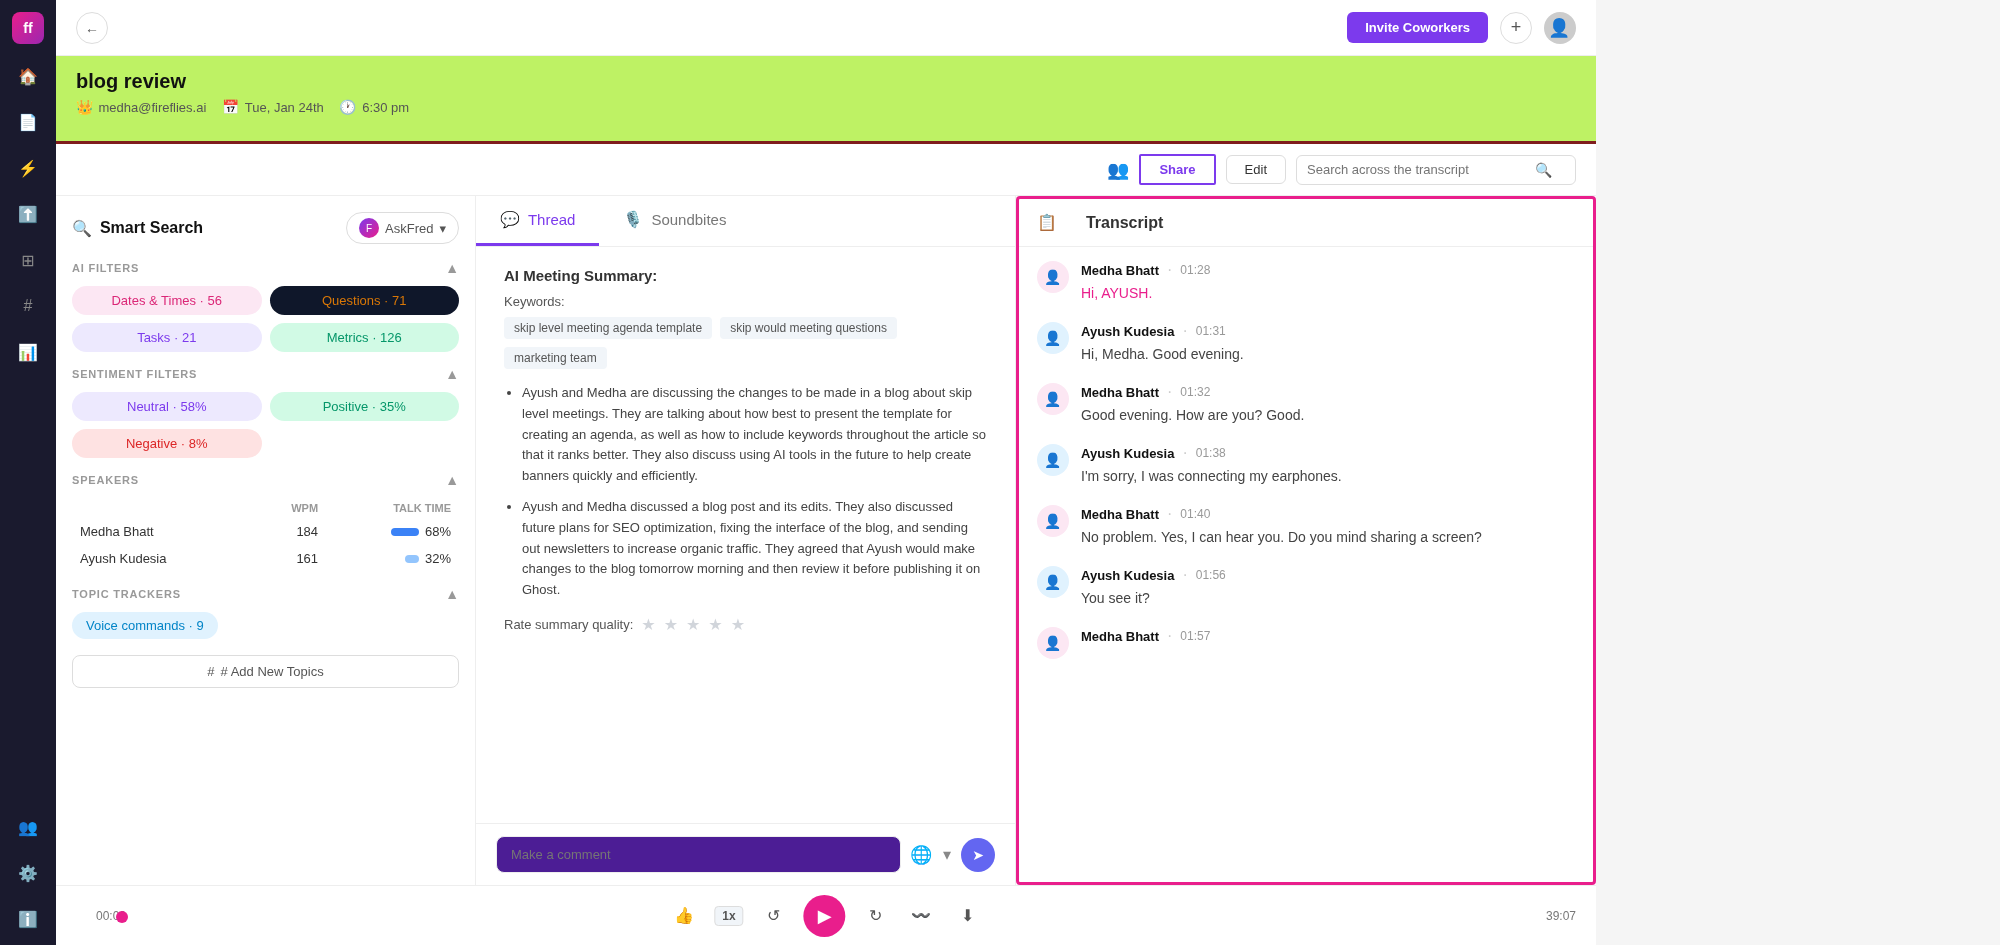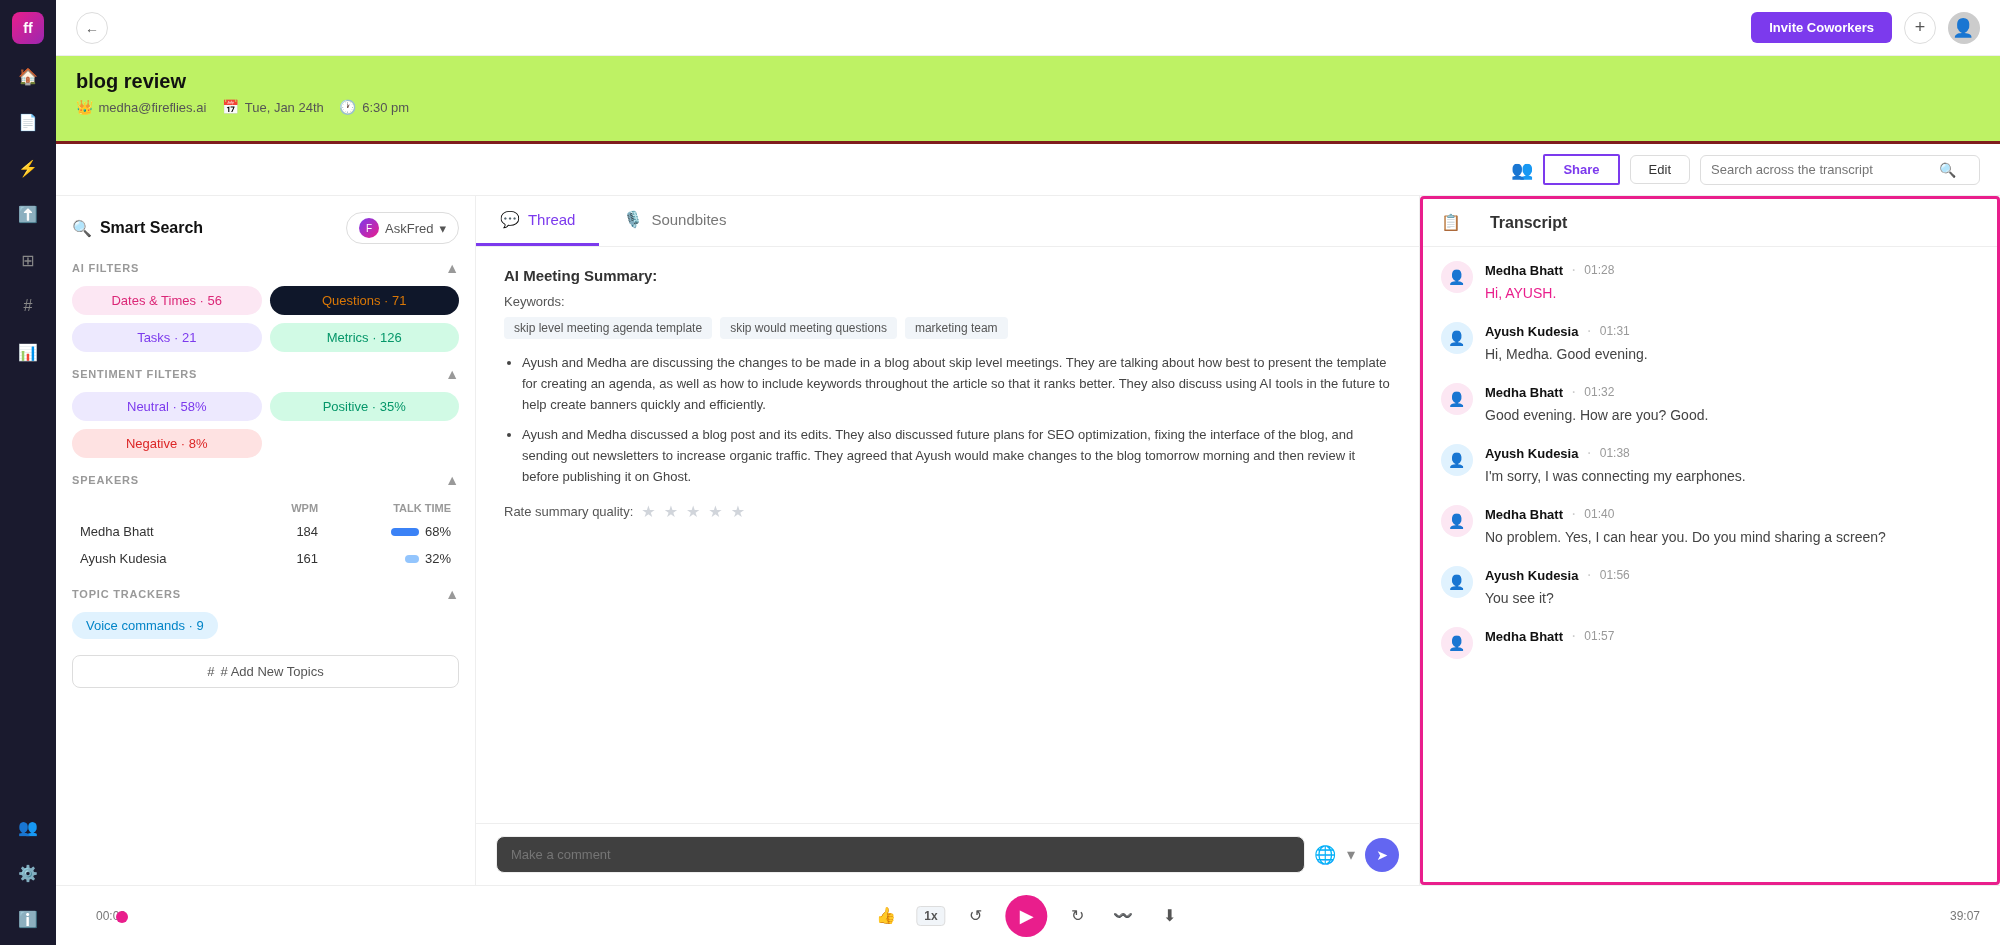--- a/index.html
+++ b/index.html
@@ -1,19 +1,19 @@
 <!DOCTYPE html>
 <html><head>
   <meta charset="utf-8">
   <style>
     * { box-sizing: border-box; margin: 0; padding: 0; }
     body { font-family: -apple-system, BlinkMacSystemFont, 'Segoe UI', sans-serif; background: #f5f5f5; color: #333; overflow: hidden; width: 2000px; height: 945px; }
 
     
-    .app-container { display: flex; width: 2000px; height: 945px; background: #fff; }
+    .app-container { display: flex; width: 1596px; height: 945px; background: #fff; }
 
     
     .left-nav { width: 56px; background: #1a1a2e; display: flex; flex-direction: column; align-items: center; padding: 12px 0; gap: 18px; flex-shrink: 0; }
     .nav-logo { width: 32px; height: 32px; background: linear-gradient(135deg, #e91e8c, #9c27b0); border-radius: 8px; display: flex; align-items: center; justify-content: center; }
     .nav-icon { width: 28px; height: 28px; display: flex; align-items: center; justify-content: center; color: #888; cursor: pointer; border-radius: 6px; font-size: 16px; }
     .nav-icon.active { color: #e91e8c; }
     .nav-spacer { flex: 1; }
 
     
     .main-content { flex: 1; display: flex; flex-direction: column; overflow: hidden; }
@@ -91,21 +91,21 @@
     .ai-summary-title { font-size: 15px; font-weight: 700; margin-bottom: 10px; }
     .keywords-label { font-size: 13px; color: #555; margin-bottom: 8px; }
     .keyword-tags { display: flex; gap: 8px; flex-wrap: wrap; margin-bottom: 14px; }
     .keyword-tag { background: #f1f5f9; border-radius: 4px; padding: 4px 10px; font-size: 12px; color: #555; }
     .summary-bullets { list-style: disc; padding-left: 18px; }
     .summary-bullets li { font-size: 13px; line-height: 1.6; color: #444; margin-bottom: 10px; }
     .rate-row { display: flex; align-items: center; gap: 8px; margin-top: 14px; font-size: 13px; color: #555; }
     .star-icon { font-size: 16px; color: #d1d5db; }
 
     .comment-bar { padding: 12px 20px; border-top: 1px solid #eee; background: #fff; display: flex; align-items: center; gap: 10px; }
-    .comment-input { flex: 1; border: 1px solid #eee; border-radius: 8px; padding: 10px 14px; font-size: 13px; color: #999; background: #404040; outline: none; }
+    .comment-input { flex: 1; border: 1px solid #eee; border-radius: 8px; padding: 10px 14px; font-size: 13px; color: #999; background: #4c1d95; outline: none; }
     .globe-btn { color: #22c55e; font-size: 18px; cursor: pointer; }
     .dropdown-btn { color: #888; cursor: pointer; }
     .send-btn { width: 34px; height: 34px; border-radius: 50%; background: #6366f1; display: flex; align-items: center; justify-content: center; color: #fff; cursor: pointer; font-size: 14px; }
 
     
     .transcript-panel { width: 580px; flex-shrink: 0; background: #fff; border: 3px solid #e91e8c; border-radius: 4px; overflow-y: auto; }
     .transcript-header { padding: 14px 18px; border-bottom: 1px solid #eee; display: flex; align-items: center; gap: 10px; }
     .transcript-title { font-size: 16px; font-weight: 700; margin-left: 19px; }
     .transcript-icon { font-size: 16px; color: #555; }
     .transcript-messages { padding: 14px 18px; display: flex; flex-direction: column; gap: 18px; }

